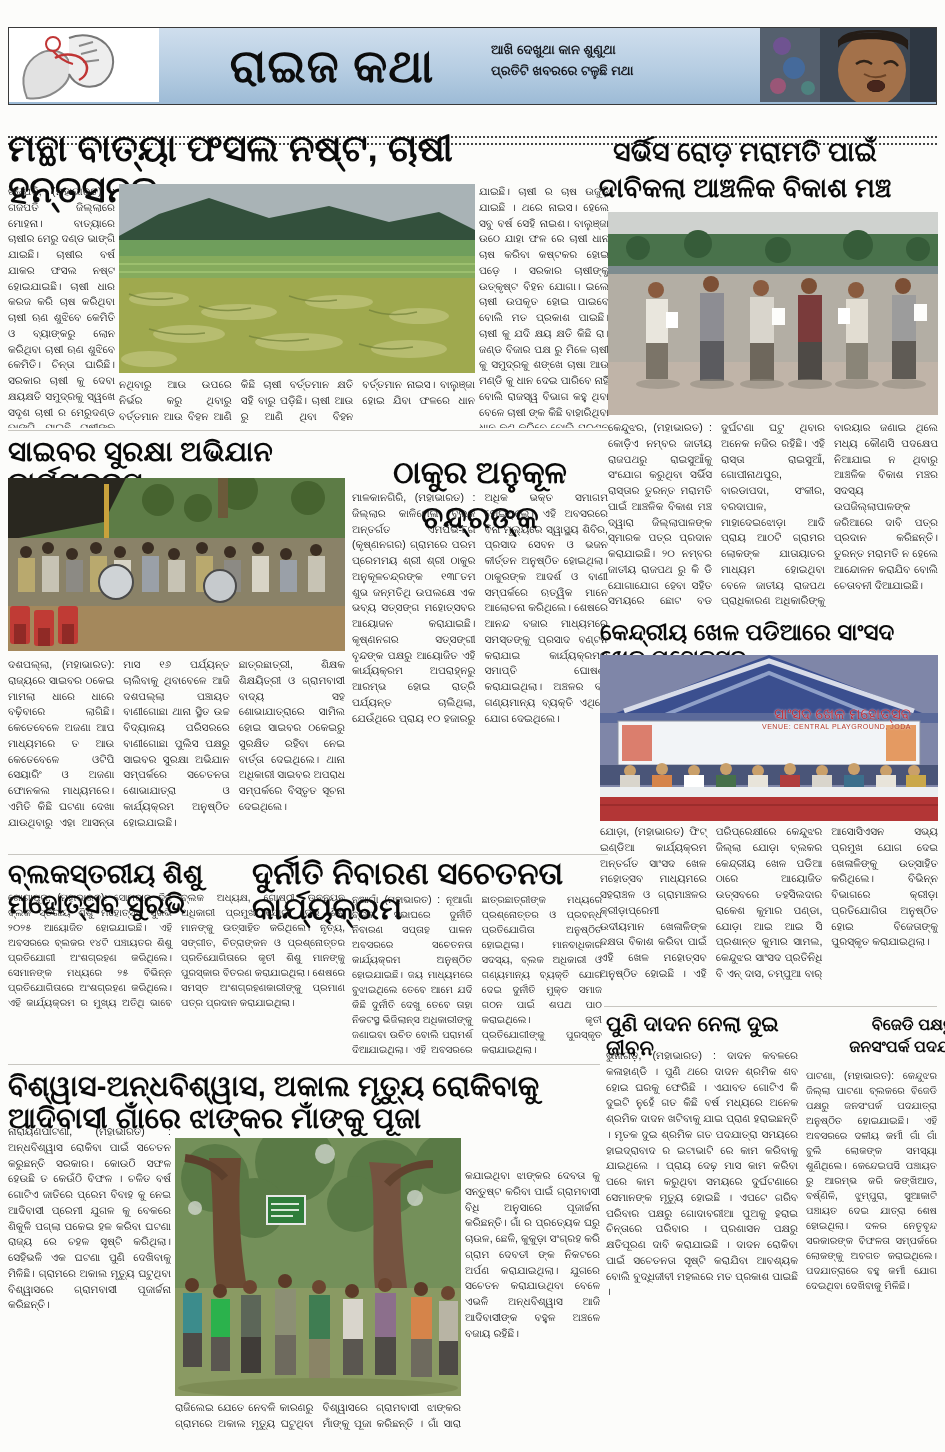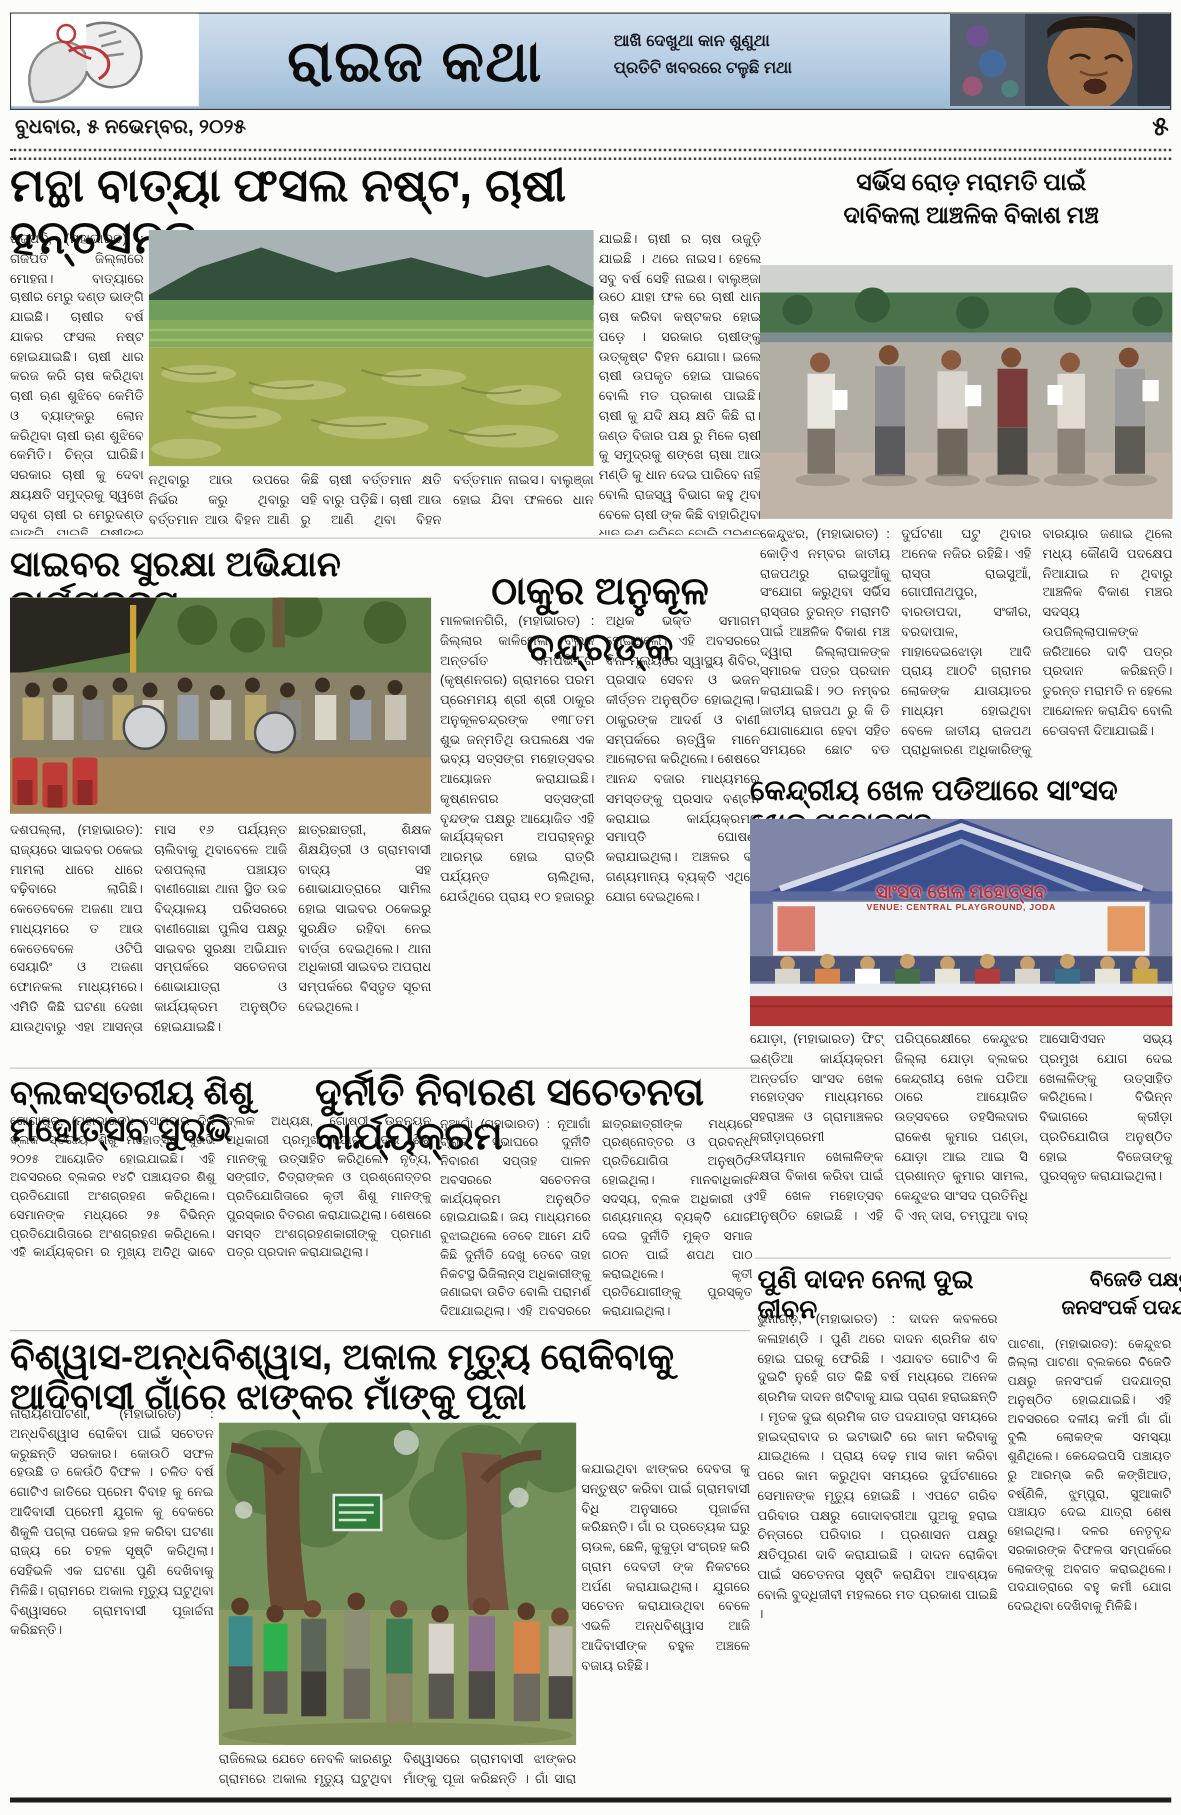--- a/index.html
+++ b/index.html
@@ -1,18 +1,18 @@
 <!DOCTYPE html>
 <html><head>
 <meta charset="utf-8">
 <style>
   html,body{margin:0;padding:0;background:#e8e6e1;}
   #page{position:relative;width:945px;height:1452px;background:#fcfcfa;margin:0 auto;
         font-family:"Liberation Sans","DejaVu Sans",sans-serif;color:#141414;overflow:hidden;}
-  .abs{position:absolute;}
+  .abs{position:absolute;margin-top:17px;}
   
   #masthead{left:8px;top:10px;width:927px;height:76px;border:1px solid #3a3a3a;
             background:linear-gradient(180deg,#cfdeed 0%,#b6cde2 55%,#9dbbd6 100%);}
   #masthead .title{position:absolute;left:168px;top:4px;width:310px;height:68px;
       display:flex;align-items:center;justify-content:center;
       font-size:46px;font-weight:bold;color:#0c0c0c;letter-spacing:1px;}
   #masthead .tagline{position:absolute;left:482px;top:12px;width:270px;
       font-size:13px;font-weight:bold;color:#15171c;line-height:1.6;}
   .photo{position:absolute;overflow:hidden;background:#d8d6d0;}
   .photo svg{display:block;width:100%;height:100%;}
@@ -24,22 +24,22 @@
      border-top:2px dotted #444;border-bottom:2px dotted #444;}
   
   .headline{position:absolute;font-weight:bold;color:#0a0a0a;line-height:1.12;}
   .headline.center{text-align:center;}
   .body-text{position:absolute;font-size:10.5px;line-height:1.5;text-align:justify;
      overflow:hidden;color:#181818;word-break:break-word;}
   .cols2{column-count:2;column-gap:9px;}
   .cols3{column-count:3;column-gap:9px;}
   .rule{position:absolute;background:#c8c6c0;}
   #bottombar{left:8px;top:1438px;width:929px;height:4px;background:#1d1d1d;}
-  .banner-overlay{position:absolute;left:8%;top:30%;width:84%;text-align:center;
-     color:#c22a35;font-weight:bold;font-size:15px;line-height:1.2;
+  .banner-overlay{position:absolute;left:8%;top:30%;width:84%;text-align:right;
+     color:#c22a35;font-weight:normal;font-size:15px;line-height:1.2;
      text-shadow:0 0 2px #ffffff;}
   .banner-overlay .venue{font-size:7px;color:#b33a2a;letter-spacing:.5px;}
 </style>
 </head>
 <body>
 
 <div id="page">
 
   <div class="abs" id="masthead">
     <div class="photo" style="left:0;top:0;width:150px;height:74px;background:#fff;">
@@ -72,24 +72,20 @@
         <path d="M96,36 q8,-6 16,0" stroke="#2e2218" stroke-width="2.5" fill="none"></path>
         <path d="M124,36 q8,-6 14,2" stroke="#2e2218" stroke-width="2.5" fill="none"></path>
         <ellipse cx="116" cy="58" rx="9" ry="6" fill="#4a2а20"></ellipse>
         <ellipse cx="116" cy="58" rx="9" ry="6" fill="#47251c"></ellipse>
         <path d="M104,46 q10,6 22,1" stroke="#6b4326" stroke-width="2" fill="none"></path>
         <rect x="150" y="0" width="26" height="74" fill="#2e3742"></rect>
       </svg>
     </div>
   </div>
 
-  <div class="abs" id="daterow">
-    <span class="d">ବୁଧବାର, ୫ ନଭେମ୍ବର, ୨୦୨୫</span>
-    <span class="p">୫</span>
-  </div>
   <div class="abs dotrule"></div>
 
   <div class="headline" style="left:8px;top:128px;width:602px;font-size:37px;">ମନ୍ଥା ବାତ୍ୟା ଫସଲ ନଷ୍ଟ, ଚାଷୀ ହନ୍ତସନ୍ତ</div>
   <div class="body-text" style="left:8px;top:184px;width:107px;height:244px;">ଗଜପତି, (ମହାଭାରତ) : ଗଜପତି ଜିଲ୍ଲାରେ ମୋହନା। ବାତ୍ୟାରେ ଚାଷୀର ମେରୁ ଦଣ୍ଡ ଭାଙ୍ଗି ଯାଇଛି। ଚାଷୀର ବର୍ଷ ଯାକର ଫସଲ ନଷ୍ଟ ହୋଇଯାଇଛି। ଚାଷୀ ଧାର କରଜ କରି ଚାଷ କରିଥିବା ଚାଷୀ ଋଣ ଶୁଝିବେ କେମିତି ଓ ବ୍ୟାଙ୍କରୁ ଲୋନ କରିଥିବା ଚାଷୀ ଋଣ ଶୁଝିବେ କେମିତି। ଚିନ୍ତା ଘାରିଛି। ସରକାର ଚାଷୀ କୁ ଦେବା କ୍ଷୟକ୍ଷତି ସମୁଦ୍ରକୁ ସ୍ୱଖେ ସଦୃଶ ଚାଷୀ ର ମେରୁଦଣ୍ଡ ଭାଙ୍ଗି ଯାଇଛି ଚାଷୀଙ୍କୁ ଠିକ ସମୟରେ ସାର ମିଳିଲା ନାହିଁ ଯଦି ମିଳିଲା ଅଧିକ ଦରରେ କ୍ରୟ କରିବାକୁ ପଡ଼ିଲା, ଚାଷୀ କୁ ର ଲ ବିହନ ମିଳୁ</div>
   <div class="photo" style="left:119px;top:184px;width:356px;height:189px;">
     <svg viewBox="0 0 356 189" preserveAspectRatio="none">
       <rect width="356" height="52" fill="#a9b3b6"></rect>
       <path d="M0,52 L40,30 L90,14 L150,34 L210,22 L270,38 L320,28 L356,46 L356,60 L0,60 Z" fill="#33503c"></path>
       <rect y="56" width="356" height="18" fill="#6f9e5c"></rect>
       <rect y="72" width="356" height="22" fill="#86ab5d"></rect>
@@ -106,21 +102,21 @@
           <ellipse cx="30" cy="175" rx="28" ry="8"></ellipse>
       </g>
       <g stroke="#75853c" stroke-width="1.5" fill="none" opacity=".8">
         <path d="M10,110 q20,8 44,4 M80,122 q24,8 52,2 M170,112 q22,8 48,4 M250,126 q22,8 48,2 M30,145 q26,8 56,4 M130,152 q28,8 60,3 M240,160 q26,8 54,3"></path>
       </g>
     </svg>
   </div>
   <div class="body-text" style="left:479px;top:184px;width:130px;height:244px;">ଯାଇଛି। ଚାଷୀ ର ଚାଷ ଉଜୁଡ଼ି ଯାଇଛି । ଥରେ ନାଇସ। ହେଲେ ସବୁ ବର୍ଷ ସେହି ନାଇଶ। ବାଲୁଞ୍ଜା ଉଠେ ଯାହା ଫଳ ରେ ଚାଷୀ ଧାନ ଚାଷ କରିବା କଷ୍ଟକର ହୋଇ ପଡ଼େ । ସରକାର ଚାଷୀଙ୍କୁ ଉତ୍କୃଷ୍ଟ ବିହନ ଯୋଗା। ଇଲେ ଚାଷୀ ଉପକୃତ ହୋଇ ପାଇବେ ବୋଲି ମତ ପ୍ରକାଶ ପାଇଛି। ଚାଷୀ କୁ ଯଦି କ୍ଷୟ କ୍ଷତି କିଛି ରା। ଜଣ୍ଡ ବିଜାର ପକ୍ଷ ରୁ ମିଳେ ଚାଷୀ କୁ ସମୁଦ୍ରକୁ ଶଙ୍ଖେ ଚାଷା ଆଉ ମଣ୍ଡି କୁ ଧାନ ଦେଇ ପାରିବେ ନାହିଁ ବୋଲି ରାଜସ୍ୱ ବିଭାଗ କହୁ ଥିବା ବେଳେ ଚାଷୀ ଙ୍କ କିଛି ବାହାରିଥିବା ଧାନ କଣ କରିବେ ବୋଲି ପ୍ରଶ୍ନ ବାଚୀ ସୃଷ୍ଟି କରିଛି।</div>
   <div class="body-text cols3" style="left:119px;top:377px;width:356px;height:50px;">ନଥିବାରୁ ଆଉ ଉପରେ ନିର୍ଭର କରୁ ଥିବାରୁ ବର୍ତ୍ତମାନ ଆଉ ବିହନ ଆଣି କିଛି ଚାଷୀ ବର୍ତ୍ତମାନ କ୍ଷତି ସହି ବାରୁ ପଡ଼ିଛି। ଚାଷୀ ଆଉ ରୁ ଆଣି ଥିବା ବିହନ ବର୍ତ୍ତମାନ ନାଇସ। ବାଲୁଞ୍ଜା ହୋଇ ଯିବା ଫଳରେ ଧାନ କଣ କରିବେ ବୋଲି ପ୍ରଶ୍ନ ବାଚୀ ସୃଷ୍ଟି କରିଛି।</div>
 
-  <div class="headline center" style="left:616px;top:134px;width:322px;font-size:19px;line-height:1.35;font-family:Liberation Serif, serif;">
+  <div class="headline center" style="left:584px;top:134px;width:322px;font-size:27px;line-height:1.35;">
     <div>ସର୍ଭିସ ରୋଡ଼ ମରାମତି ପାଇଁ</div>
     <div>ଦାବିକଲା ଆଞ୍ଚଳିକ ବିକାଶ ମଞ୍ଚ</div>
   </div>
   <div class="photo" style="left:608px;top:212px;width:330px;height:203px;">
     <svg viewBox="0 0 330 203" preserveAspectRatio="none">
       <rect width="330" height="203" fill="#b9b5ad"></rect>
       <rect width="330" height="26" fill="#cfd2cf"></rect>
       <rect y="22" width="330" height="34" fill="#49724b"></rect>
       <g fill="#365c39">
           <circle cx="30" cy="36" r="12"></circle>

